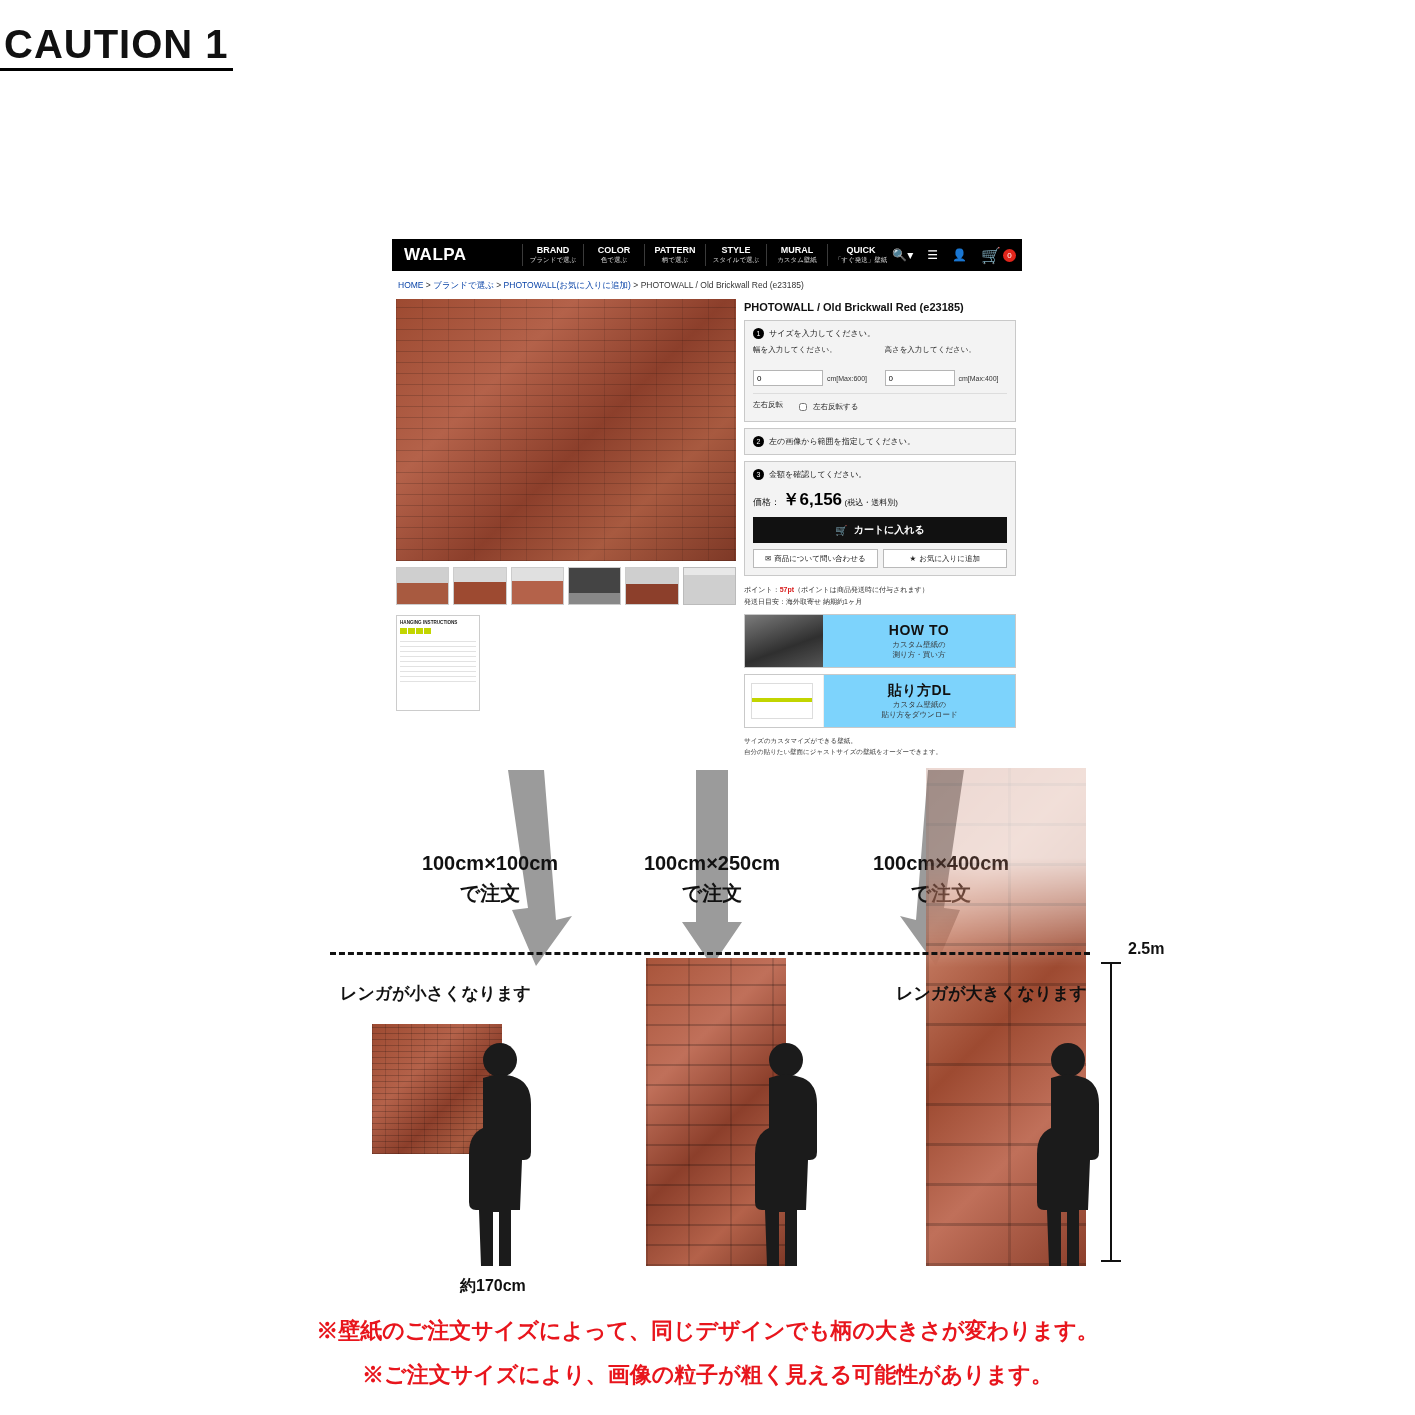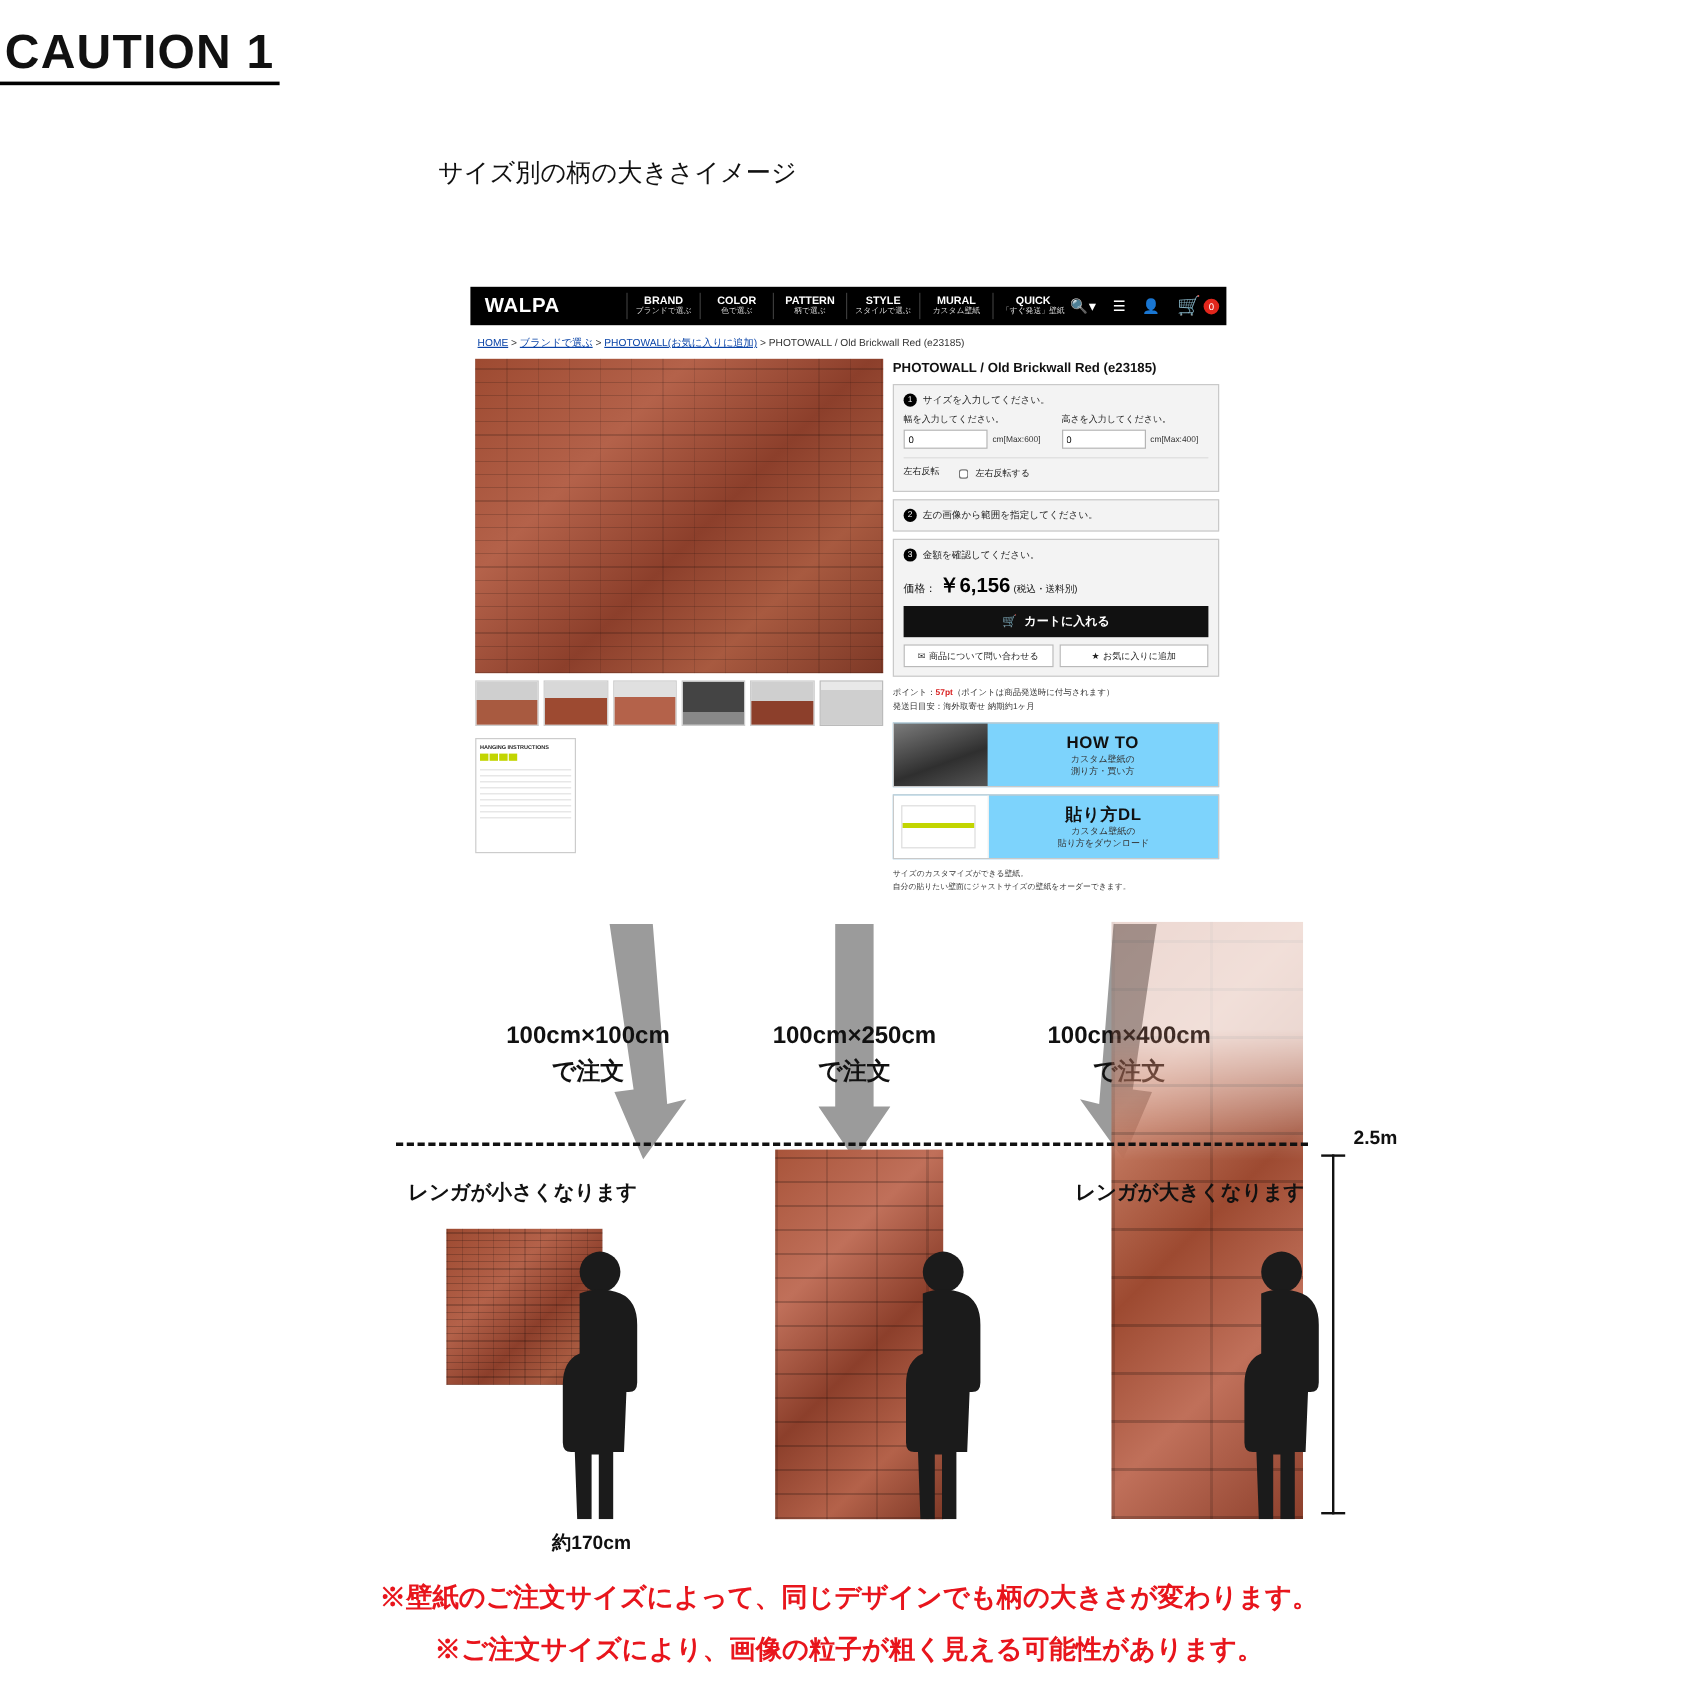--- a/index.html
+++ b/index.html
@@ -51,21 +51,21 @@
   .cartwrap{position:relative;display:flex;align-items:center;}
   .cartbadge{
     background:#e2261c;color:#fff;border-radius:50%;
     width:13px;height:13px;font-size:8px;display:flex;align-items:center;justify-content:center;
     margin-left:2px;
   }
 
   .crumb{
     font-size:8.5px;color:#333;padding:9px 0 7px 6px;border-bottom:0;
   }
-  .crumb a{color:#0a44a8;text-decoration:underline;}
+  .crumb a{color:#0a44a8;}
   .content{display:flex;gap:8px;padding:0 4px;}
   .leftcol{width:340px;}
   .mainimg{
     width:340px;height:262px;
     background:
       repeating-linear-gradient(0deg, rgba(0,0,0,.16) 0 1px, rgba(0,0,0,0) 1px 11px),
       repeating-linear-gradient(90deg, rgba(0,0,0,.10) 0 1px, rgba(0,0,0,0) 1px 26px),
       linear-gradient(135deg,#9d4a31,#b4624a 30%,#8c3f2b 55%,#a85a40 75%,#7d3826);
     background-blend-mode:multiply,multiply,normal;
   }
@@ -91,21 +91,21 @@
   .rightcol{width:272px;}
   .prodtitle{font-size:11px;font-weight:bold;color:#111;margin:2px 0 7px;}
   .panel{border:1px solid #c9c9c9;background:#f3f3f3;padding:7px 8px;}
   .step{display:flex;align-items:center;gap:5px;font-size:8px;color:#222;margin-bottom:6px;}
   .num{
     width:11px;height:11px;border-radius:50%;background:#000;color:#fff;
     font-size:7px;display:flex;align-items:center;justify-content:center;flex:0 0 auto;
   }
   .fields{display:flex;gap:9px;}
   .field{flex:1;}
-  .flabel{font-size:7.5px;color:#222;margin-bottom:3px;}
+  .flabel{font-size:7.5px;color:#222;margin-bottom:15px;}
   .finput{display:flex;align-items:center;gap:4px;}
   .finput input{
     width:62px;height:14px;border:1px solid #b5b5b5;background:#fff;font-size:8px;padding:0 3px;
   }
   .fmax{font-size:7px;color:#333;}
   .flip{
     border-top:1px solid #ddd;margin-top:7px;padding-top:6px;
     display:flex;align-items:flex-start;gap:12px;font-size:7.5px;color:#222;
   }
   .flip label{display:flex;align-items:center;gap:3px;}
@@ -199,21 +199,20 @@
   .bn2{top:1360px;}
 </style>
 </head>
 <body>
 
 <div class="caution-title">
   <span>CAUTION 1</span>
 </div>
 
 <div class="lead">
-  <span class="l2">サイズ別の柄の大きさイメージ</span>
 </div>
 
 <div class="browser">
 
   <div class="topbar">
     <div class="logo">WALPA</div>
 
     <div class="navitem">
       <span class="en">BRAND</span>
       <span class="jp">ブランドで選ぶ</span>

